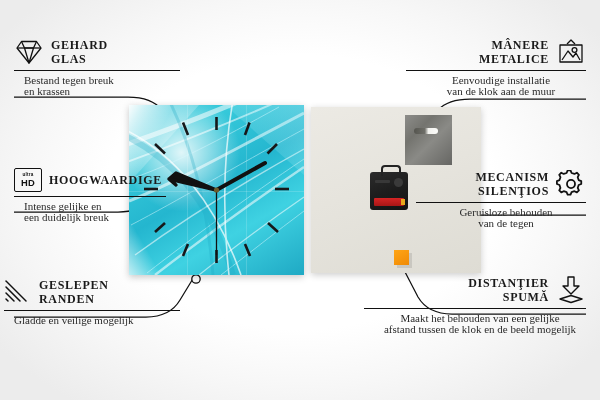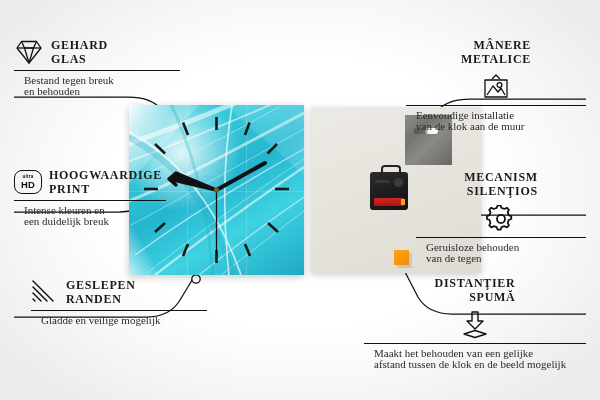--- a/index.html
+++ b/index.html
@@ -11,40 +11,40 @@
   #stage{
     position:relative;width:600px;height:400px;
     background:
       radial-gradient(ellipse 62% 66% at 50% 48%, #ffffff 0%, #ffffff 52%, #f7f7f7 74%, #ececec 100%);
   }
   .svgfull{position:absolute;left:0;top:0;width:600px;height:400px;overflow:visible;}
 
   
   .feat{position:absolute;}
   .feat .head{display:flex;align-items:center;gap:7px;}
-  .feat.right .head{flex-direction:column;justify-content:flex-end;}
+  .feat.right .head{flex-direction:row;justify-content:flex-end;}
   .feat .title{
     font-family:"Liberation Serif",serif;
     font-size:12px;font-weight:700;letter-spacing:.7px;
     color:#1a1a1a;line-height:14px;text-transform:uppercase;
   }
   .feat.right .title{text-align:right;}
   .feat .rule{
     height:1px;background:#111;margin:4px 0 4px 0;
   }
   .feat .desc{
     font-family:"Liberation Serif",serif;
     font-size:11px;line-height:11.4px;color:#2a2a2a;margin-left:10px;
   }
-  .feat.right .desc{text-align:left;}
+  .feat.right .desc{text-align:center;}
   .ic{flex:0 0 auto;display:block;}
 
   
   .hdbox{
-    width:26px;height:22px;border:1.4px solid #111;border-radius:8px;
+    width:26px;height:22px;border:1.4px solid #111;border-radius:2px;
     display:flex;flex-direction:column;align-items:center;justify-content:center;
     line-height:1;
   }
   .hdbox .u{font-family:"Liberation Sans",sans-serif;font-size:4.6px;font-weight:700;letter-spacing:.2px;color:#111;}
   .hdbox .h{font-family:"Liberation Sans",sans-serif;font-size:9.4px;font-weight:700;letter-spacing:.2px;color:#111;margin-top:.5px;}
 
   
   #clock{
     position:absolute;left:129px;top:105px;width:175px;height:170px;
     background:
@@ -210,43 +210,42 @@
         </g>
       </svg>
       <div class="title">
         <div>GEHARD</div>
         <div>GLAS</div>
       </div>
     </div>
     <div class="rule" style="width:166px;"></div>
     <div class="desc">
       <div>Bestand tegen breuk</div>
-      <div>en behouden</div>
+      <div>en krassen</div>
     </div>
   </div>
 
   <div class="feat left" style="left:14px;top:168px;width:190px;">
     <div class="head">
       <div class="hdbox">
         <span class="u">ultra</span>
         <span class="h">HD</span>
       </div>
       <div class="title">
         <div>HOOGWAARDIGE</div>
-        <div>PRINT</div>
       </div>
     </div>
     <div class="rule" style="width:152px;"></div>
     <div class="desc">
-      <div>Intense kleuren en</div>
+      <div>Intense gelijke en</div>
       <div>een duidelijk breuk</div>
     </div>
   </div>
 
-  <div class="feat left" style="left:31px;top:278px;width:190px;">
+  <div class="feat left" style="left:4px;top:278px;width:190px;">
     <div class="head">
       <svg class="ic" width="28" height="26" viewBox="0 0 28 26">
         <g stroke="#111" stroke-width="1.5" stroke-linecap="round">
           <line x1="2" y1="2" x2="22" y2="22"></line>
           <line x1="2" y1="8" x2="16" y2="22"></line>
           <line x1="2" y1="14" x2="10" y2="22"></line>
           <line x1="2" y1="20" x2="4" y2="22"></line>
         </g>
       </svg>
       <div class="title">

